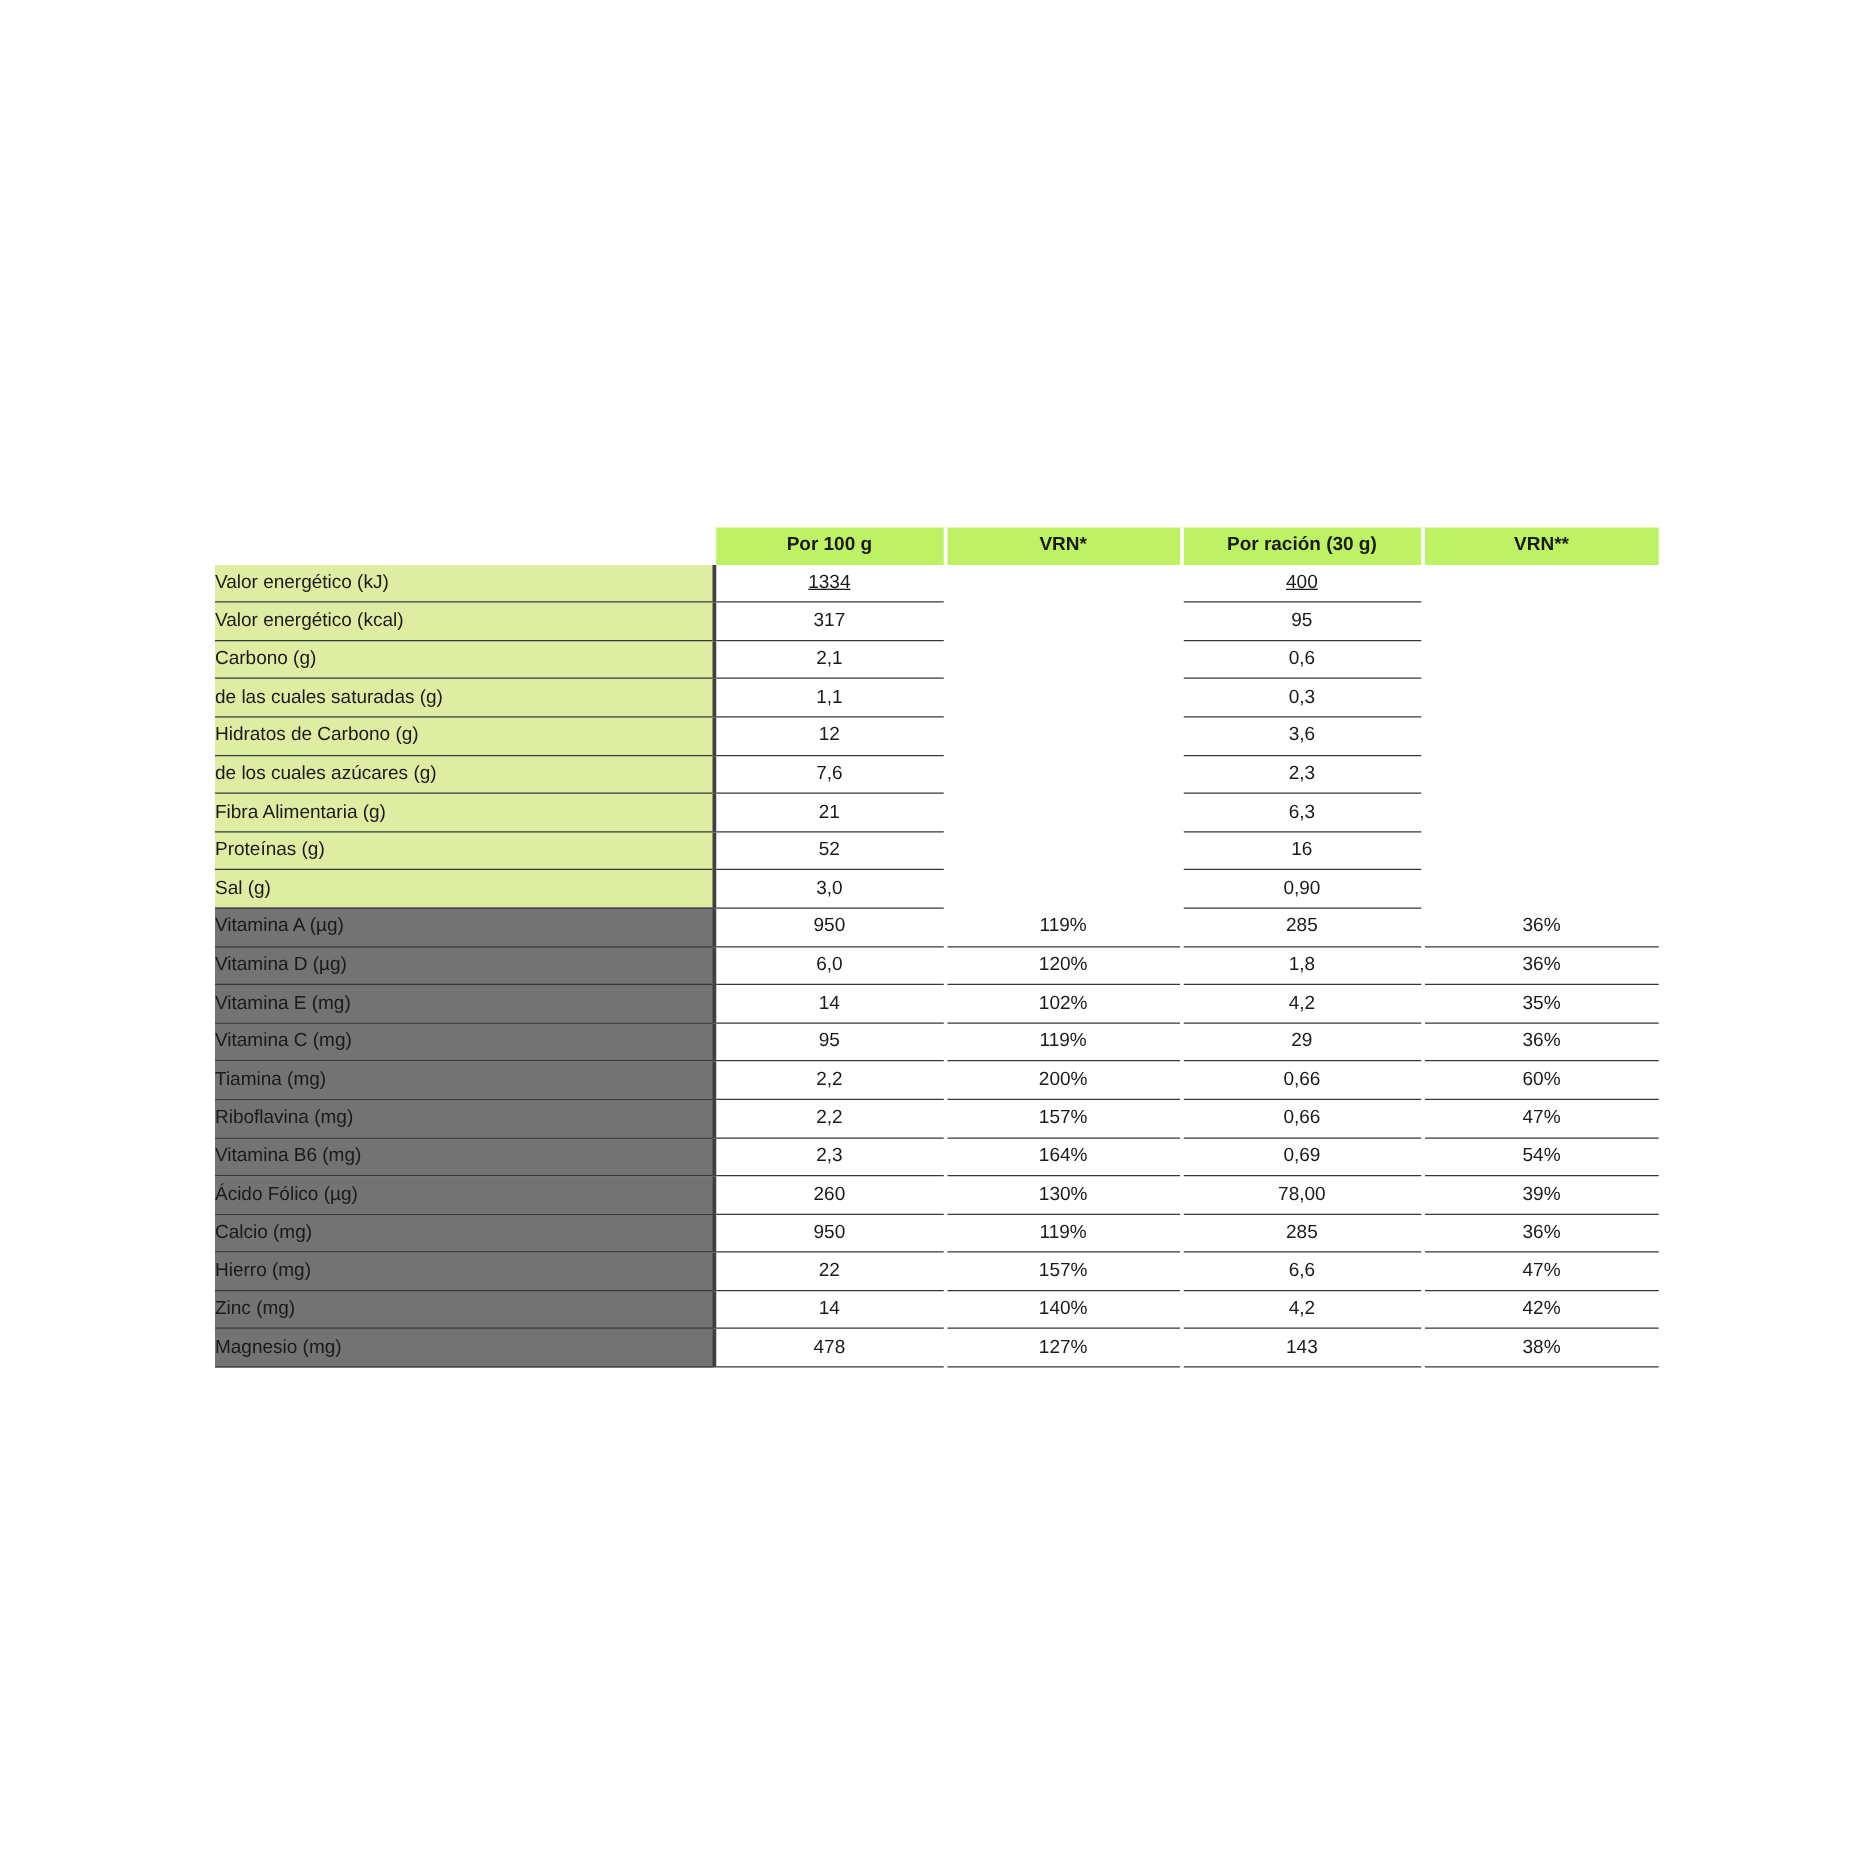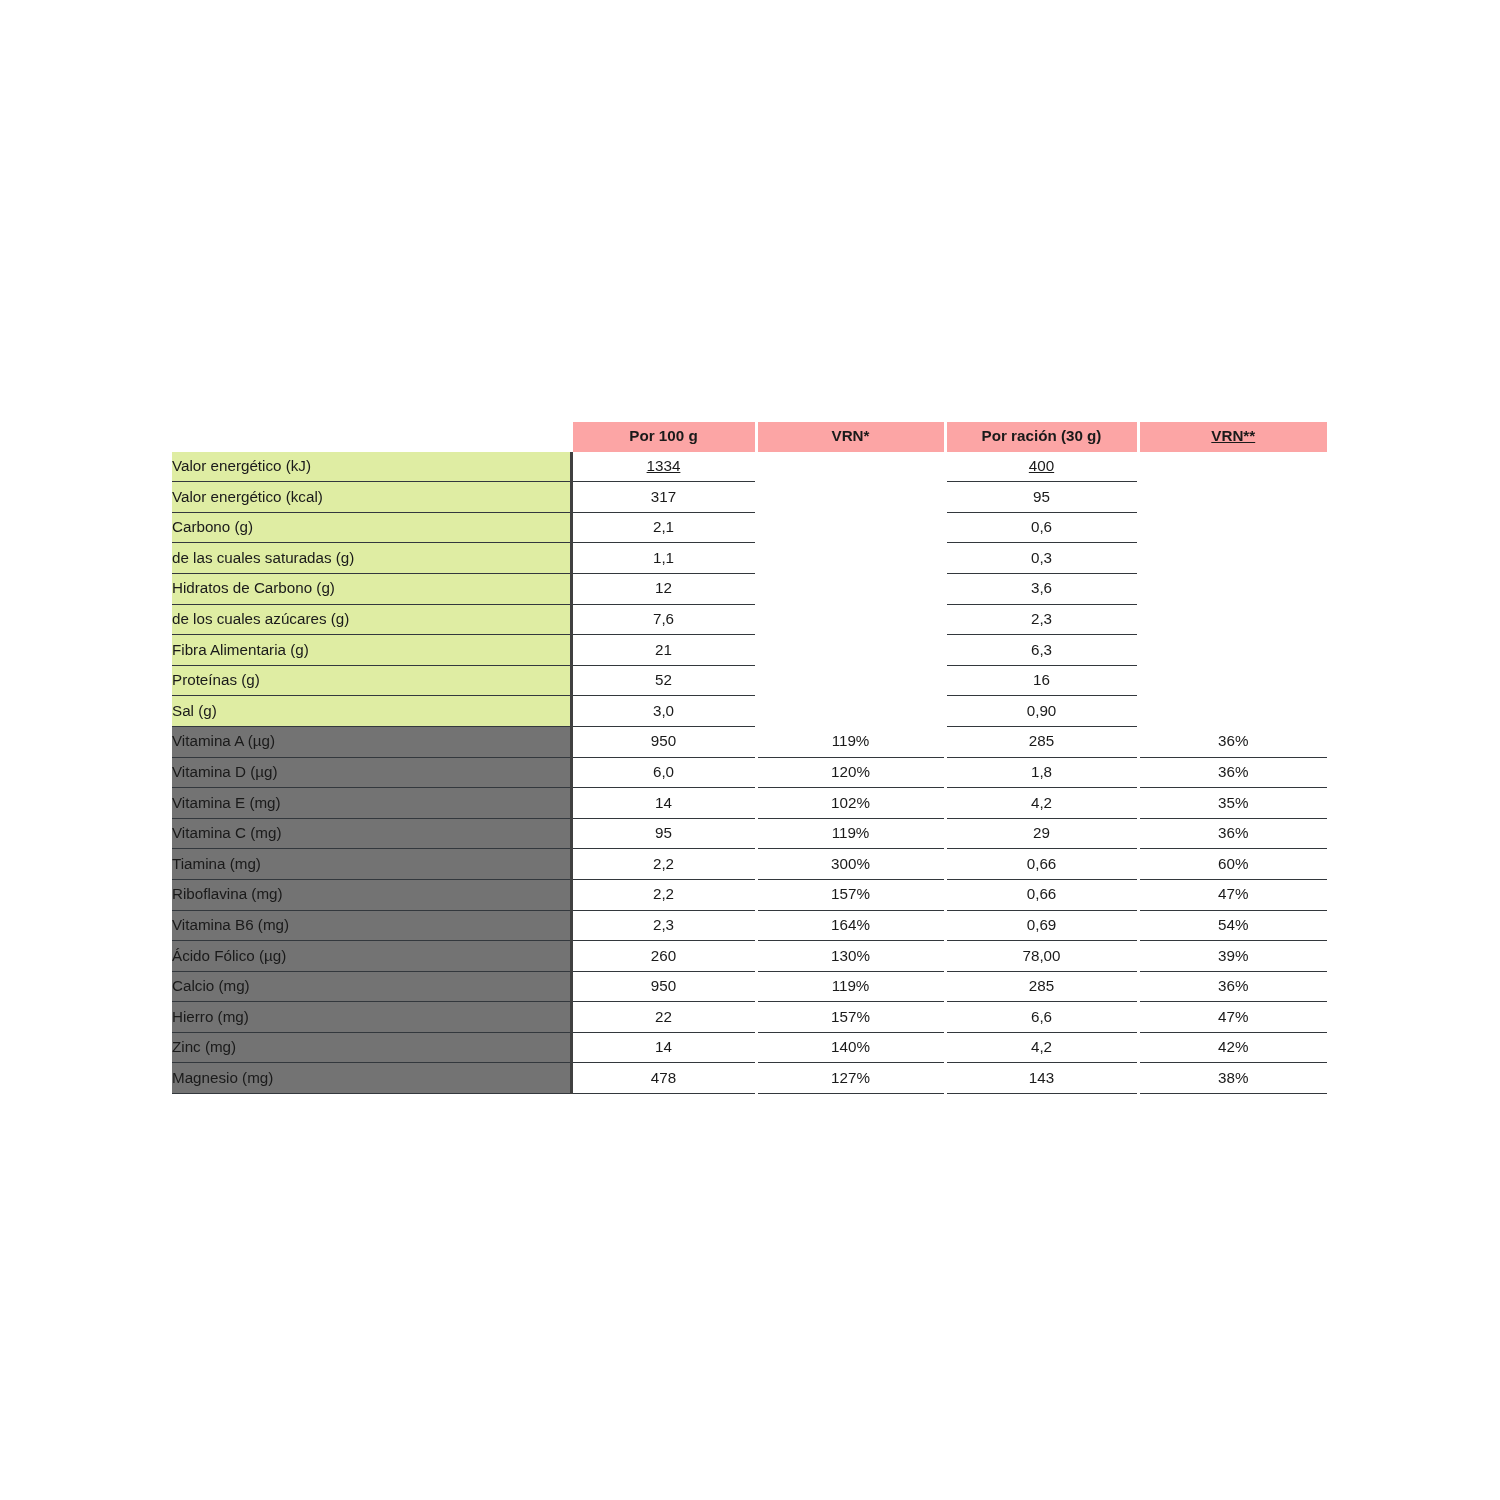--- a/index.html
+++ b/index.html
@@ -31,32 +31,32 @@
     margin:0;
     height:29.6px;
     font-size:15.2px;
     color:#1a1a1a;
     vertical-align:middle;
     line-height:1.1;
   }
 
   
   thead th{
-    background:#fca5a5;
+    background:#bef264;
     font-weight:bold;
     text-align:center;
     font-size:15.2px;
     height:30px;
     border-right:3px solid #ffffff;
   }
   thead th.h-blank{
     background:#ffffff;
     border-right:3px solid #ffffff;
   }
-  thead th.h-last{border-right:none;text-decoration:underline;}
+  thead th.h-last{border-right:none;}
 
   
   td.lbl{
     text-align:left;
     padding-left:8px;
     border-bottom:1.6px solid #33383d;
     border-right:3px solid #404040;
     white-space:nowrap;
   }
   tr.grp-green td.lbl{background:#dfeda3;}
@@ -185,21 +185,21 @@
         <tr class="grp-blue">
           <td class="lbl">Vitamina C (mg)</td>
           <td class="val">95</td>
           <td class="val">119%</td>
           <td class="val">29</td>
           <td class="val last">36%</td>
         </tr>
         <tr class="grp-blue">
           <td class="lbl">Tiamina (mg)</td>
           <td class="val">2,2</td>
-          <td class="val">300%</td>
+          <td class="val">200%</td>
           <td class="val">0,66</td>
           <td class="val last">60%</td>
         </tr>
         <tr class="grp-blue">
           <td class="lbl">Riboflavina (mg)</td>
           <td class="val">2,2</td>
           <td class="val">157%</td>
           <td class="val">0,66</td>
           <td class="val last">47%</td>
         </tr>

